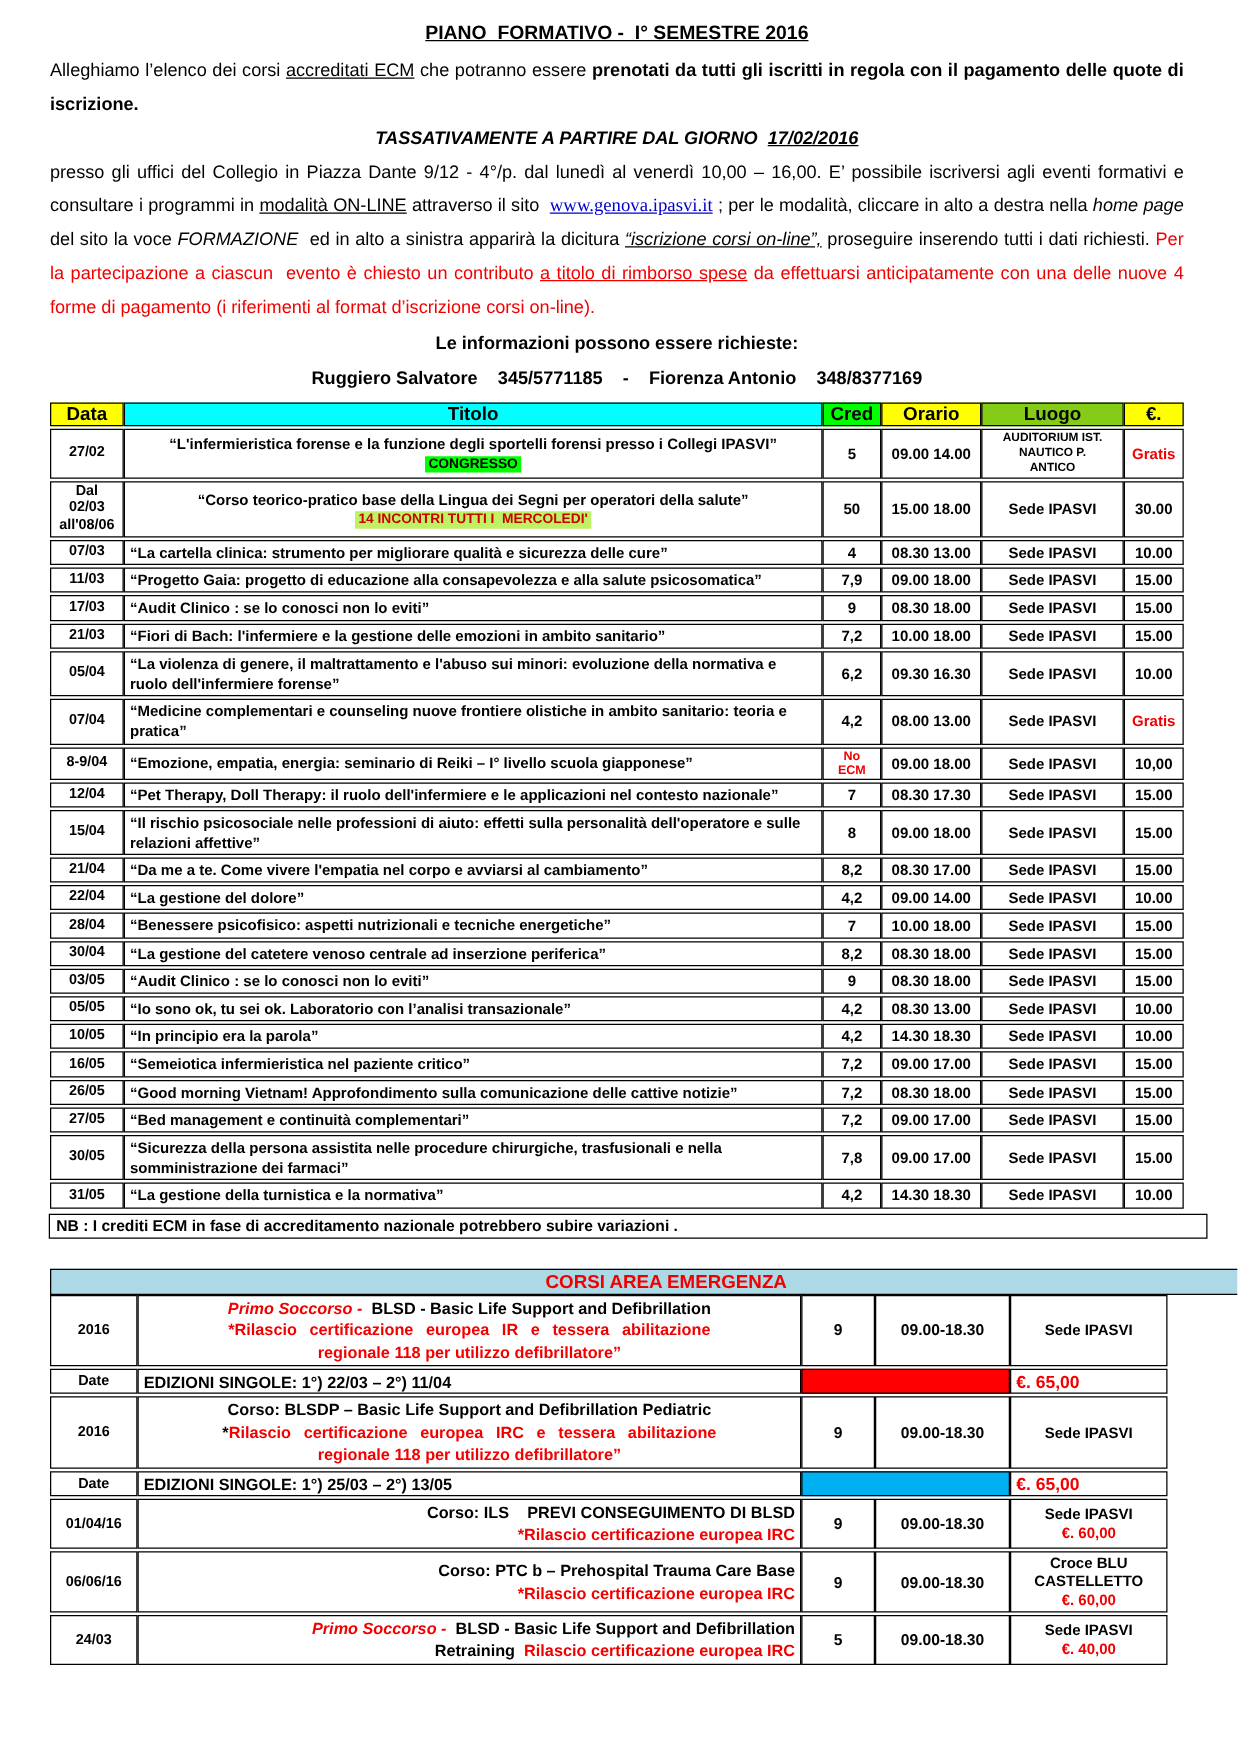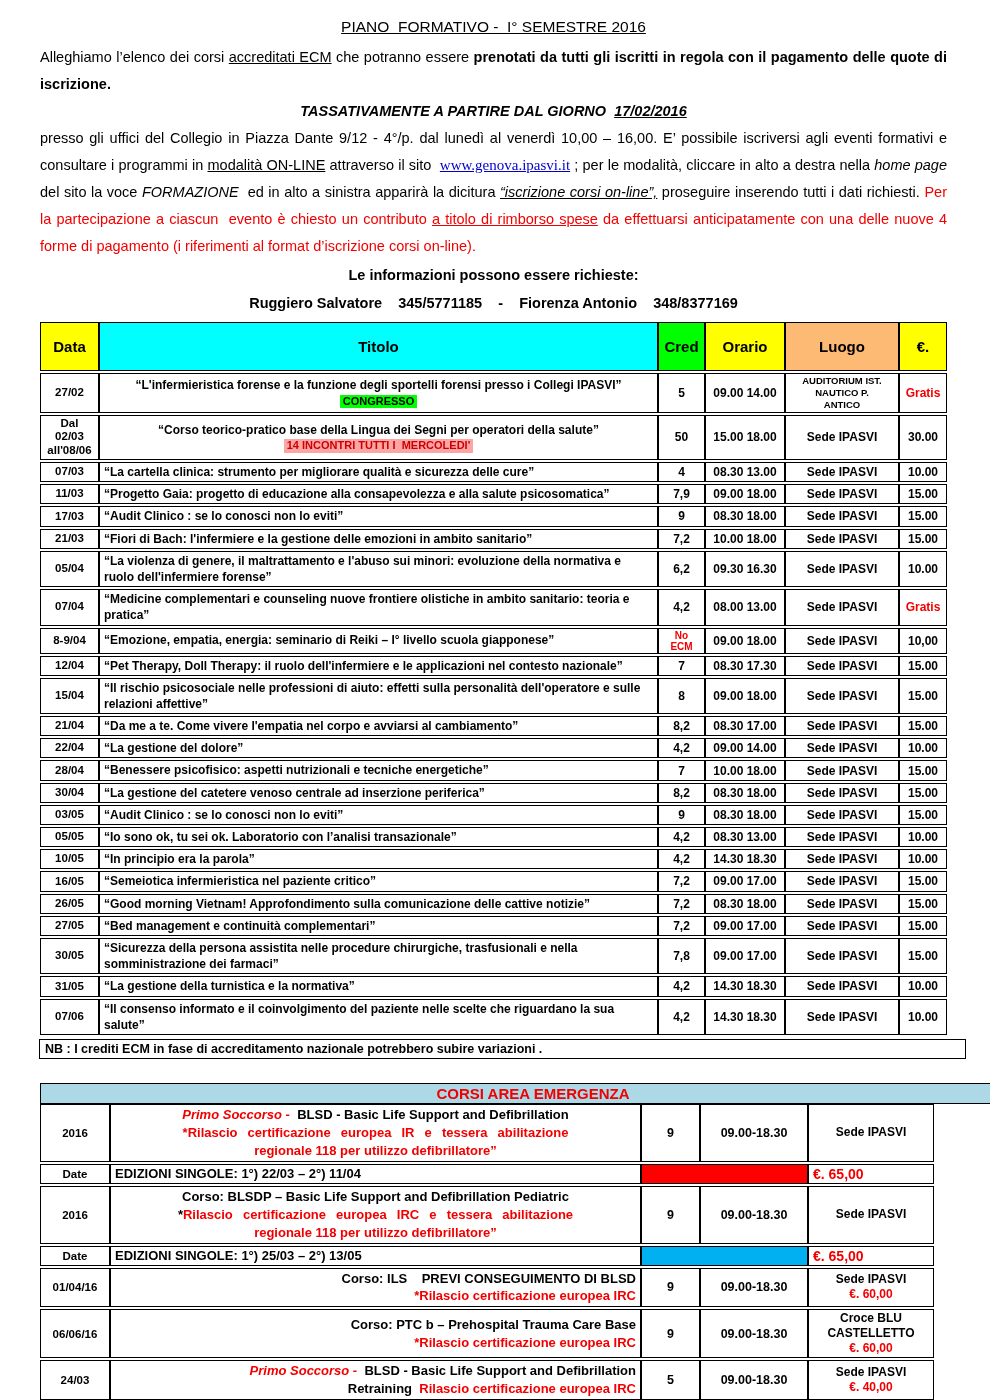--- a/index.html
+++ b/index.html
@@ -2,34 +2,34 @@
 <html style="--red: #F20000; --link: #0000CC; --band: #ADD8E6;"><head>
 <meta charset="utf-8">
 <style>
   html,body{margin:0;padding:0;background:#fff;}
   .page{
     width:990px;height:1400px;box-sizing:border-box;overflow:hidden;
     background:#fff;color:#000;
     font-family:"Liberation Sans","DejaVu Sans",sans-serif;
     padding:10px 43px 0 40px;position:relative;
   }
-  .title{font-size:15.5px;font-weight:400;text-align:center;text-decoration:underline;margin:8px 0 8px 0;}
+  .title{font-size:15.5px;font-weight:700;text-align:center;text-decoration:underline;margin:8px 0 8px 0;}
   .para{font-size:14.5px;line-height:27px;text-align:justify;margin:0;}
   .deadline{text-align:center;margin:0;}
   .center-bold{text-align:center;font-weight:700;font-size:14.5px;line-height:26px;margin:2px 0;}
   .sg-b{font-weight:700}
   .sg-i{font-style:italic}
   .sg-u{text-decoration:underline}
   .sg-r{color:var(--red)}
   .sg-sp{word-spacing:6.5px}
   .sg-link{color:var(--link);text-decoration:underline;font-family:"Liberation Serif","DejaVu Serif",serif;font-size:15px;cursor:pointer}
   .tbl{border-collapse:separate;border-spacing:0 2px;table-layout:fixed;}
   .tbl th,.tbl td{border:1.5px solid #000;vertical-align:middle;padding:1px 4px;box-sizing:border-box;overflow:hidden;}
   .main-tbl{width:907px;margin-top:4px;}
-  .main-tbl th{font-size:15px;font-weight:700;padding:15px 0;}
+  .main-tbl th{font-size:15px;font-weight:700;padding:0 0;}
   .c-date{font-size:11.5px;font-weight:700;text-align:center;white-space:pre-line;line-height:1.2;}
   .c-title{font-size:12px;font-weight:700;line-height:1.35;padding-left:6px;}
   .c-title.ctr{text-align:center;}
   .c-num{font-size:12px;font-weight:700;text-align:center;padding:1px 2px;}
   .red{color:var(--red);}
   .small{font-size:10px;margin-top:48px;}
   .c-place{font-size:12px;font-weight:700;text-align:center;white-space:pre-line;}
   .c-place.small{font-size:9.5px;line-height:1.25;}
   .badge{display:block;width:max-content;max-width:100%;margin:1px auto 0 auto;padding:0 3px;font-size:11px;line-height:1.25;font-weight:700;}
   .nb{width:927px;margin-left:-1px;margin-top:2px;border:1.5px solid #000;font-weight:700;font-size:12.5px;padding:2px 5px;box-sizing:border-box;background:#fff;}
@@ -63,39 +63,39 @@
       <col style="width:80px">
         <col style="width:114px">
         <col style="width:48px">
     </colgroup>
     <thead>
       <tr>
           <th style="background: rgb(255, 255, 0);">Data</th>
           <th style="background: rgb(0, 255, 255);">Titolo</th>
           <th style="background: rgb(0, 255, 0);">Cred</th>
           <th style="background: rgb(255, 255, 0);">Orario</th>
-          <th style="background: #fdba74;">Luogo</th>
+          <th style="background: #84cc16;">Luogo</th>
           <th style="background: rgb(255, 255, 0);">€.</th>
         </tr>
     </thead>
     <tbody>
         <tr>
           <td class="c-date">27/02</td>
           <td class="c-title ctr"><span>“L'infermieristica forense e la funzione degli sportelli forensi presso i Collegi IPASVI”</span><div class="badge" style="background: rgb(0, 255, 0); color: rgb(0, 0, 0);">CONGRESSO</div></td>
           <td class="c-num">5</td>
           <td class="c-num">09.00 14.00</td>
           <td class="c-place small">AUDITORIUM IST.
 NAUTICO P.
 ANTICO</td>
           <td class="c-num red">Gratis</td>
         </tr>
         <tr>
           <td class="c-date">Dal 02/03
 all'08/06</td>
-          <td class="c-title ctr"><span>“Corso teorico-pratico base della Lingua dei Segni per operatori della salute”</span><div class="badge" style="background: #fca5a5; color: rgb(204, 0, 0);">14 INCONTRI TUTTI I &nbsp;MERCOLEDI'</div></td>
+          <td class="c-title ctr"><span>“Corso teorico-pratico base della Lingua dei Segni per operatori della salute”</span><div class="badge" style="background: #bef264; color: rgb(204, 0, 0);">14 INCONTRI TUTTI I &nbsp;MERCOLEDI'</div></td>
           <td class="c-num">50</td>
           <td class="c-num">15.00 18.00</td>
           <td class="c-place">Sede IPASVI</td>
           <td class="c-num">30.00</td>
         </tr>
         <tr>
           <td class="c-date">07/03</td>
           <td class="c-title"><span>“La cartella clinica: strumento per migliorare qualità e sicurezza delle cure”</span></td>
           <td class="c-num">4</td>
           <td class="c-num">08.30 13.00</td>
@@ -250,28 +250,20 @@
           <td class="c-date">30/05</td>
           <td class="c-title"><span>“Sicurezza della persona assistita nelle procedure chirurgiche, trasfusionali e nella somministrazione dei farmaci”</span></td>
           <td class="c-num">7,8</td>
           <td class="c-num">09.00 17.00</td>
           <td class="c-place">Sede IPASVI</td>
           <td class="c-num">15.00</td>
         </tr>
         <tr>
           <td class="c-date">31/05</td>
           <td class="c-title"><span>“La gestione della turnistica e la normativa”</span></td>
-          <td class="c-num">4,2</td>
-          <td class="c-num">14.30 18.30</td>
-          <td class="c-place">Sede IPASVI</td>
-          <td class="c-num">10.00</td>
-        </tr>
-        <tr>
-          <td class="c-date">07/06</td>
-          <td class="c-title"><span>“Il consenso informato e il coinvolgimento del paziente nelle scelte che riguardano la sua salute”</span></td>
           <td class="c-num">4,2</td>
           <td class="c-num">14.30 18.30</td>
           <td class="c-place">Sede IPASVI</td>
           <td class="c-num">10.00</td>
         </tr>
       </tbody>
   </table>
 
   <div class="nb">NB : I crediti ECM in fase di accreditamento nazionale potrebbero subire variazioni .</div>
 

